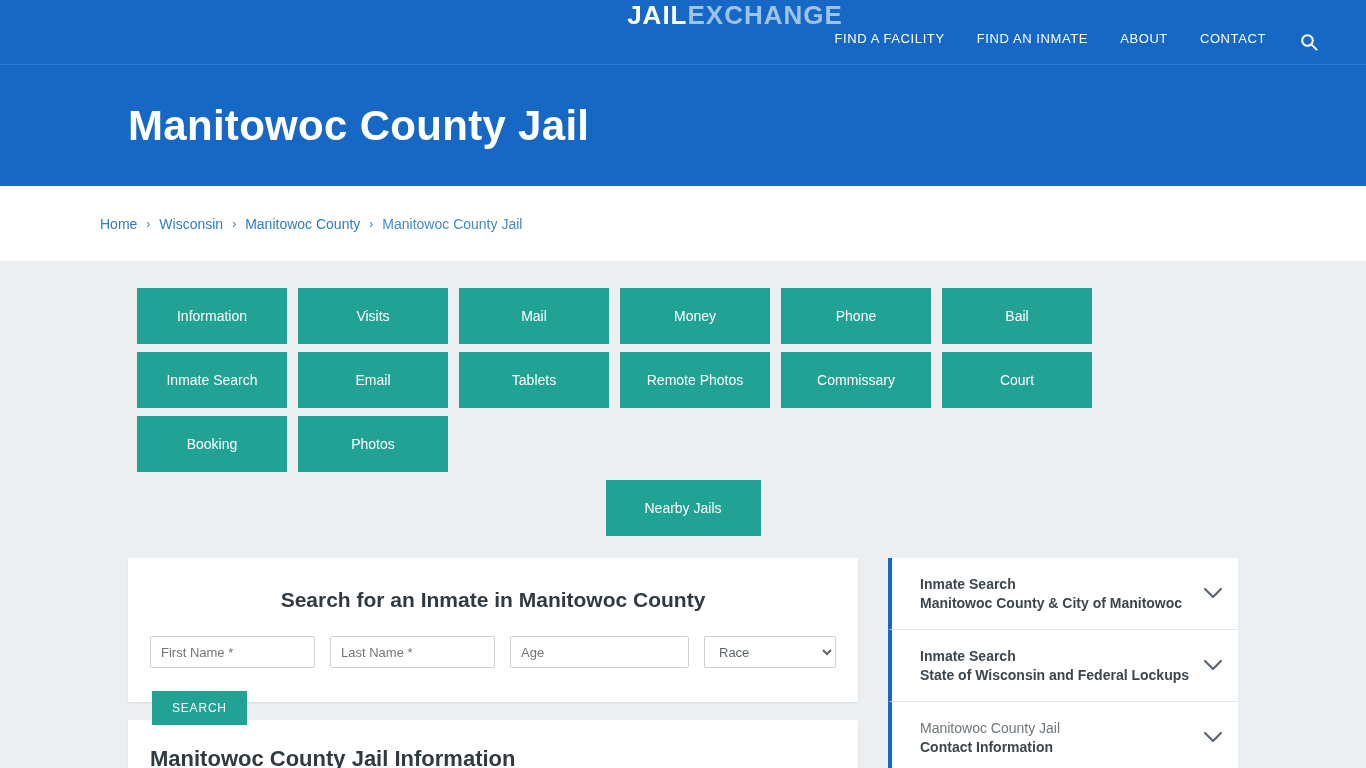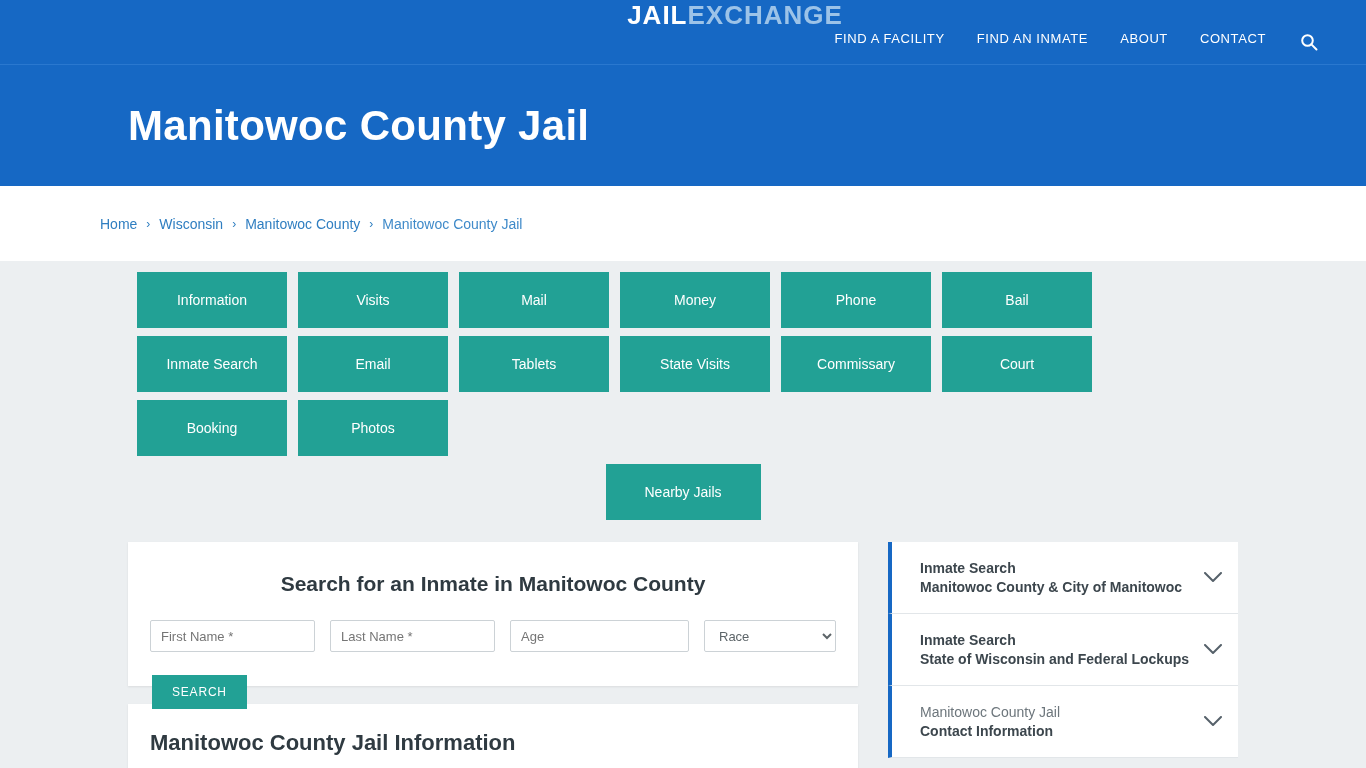--- a/index.html
+++ b/index.html
@@ -83,21 +83,21 @@
     color: #2f7ec1;
     font-size: 12px;
     display: inline-block;
     transform: translateY(0px);
   }
   .crumbs .current { color: #3f8ac9; }
 
   
   .page {
     background: #eceff1;
-    padding-top: 11px;
+    padding-top: 27px;
     height: calc(768px - 64px - 122px - 75px);
   }
 
   
   .btngrid {
     width: 1092px;
     margin: 0 auto;
     display: flex;
     flex-wrap: wrap;
     gap: 8px 11px;
@@ -257,21 +257,21 @@
   <div class="btngrid">
     <button class="tile">Information</button>
     <button class="tile">Visits</button>
     <button class="tile">Mail</button>
     <button class="tile">Money</button>
     <button class="tile">Phone</button>
     <button class="tile">Bail</button>
     <button class="tile">Inmate Search</button>
     <button class="tile">Email</button>
     <button class="tile">Tablets</button>
-    <button class="tile">State Visits</button>
+    <button class="tile">Remote Photos</button>
     <button class="tile">Commissary</button>
     <button class="tile">Court</button>
     <button class="tile">Booking</button>
     <button class="tile">Photos</button>
 
     <div class="row3">
       <button class="tile wide2">Nearby Jails</button>
     </div>
   </div>
 

